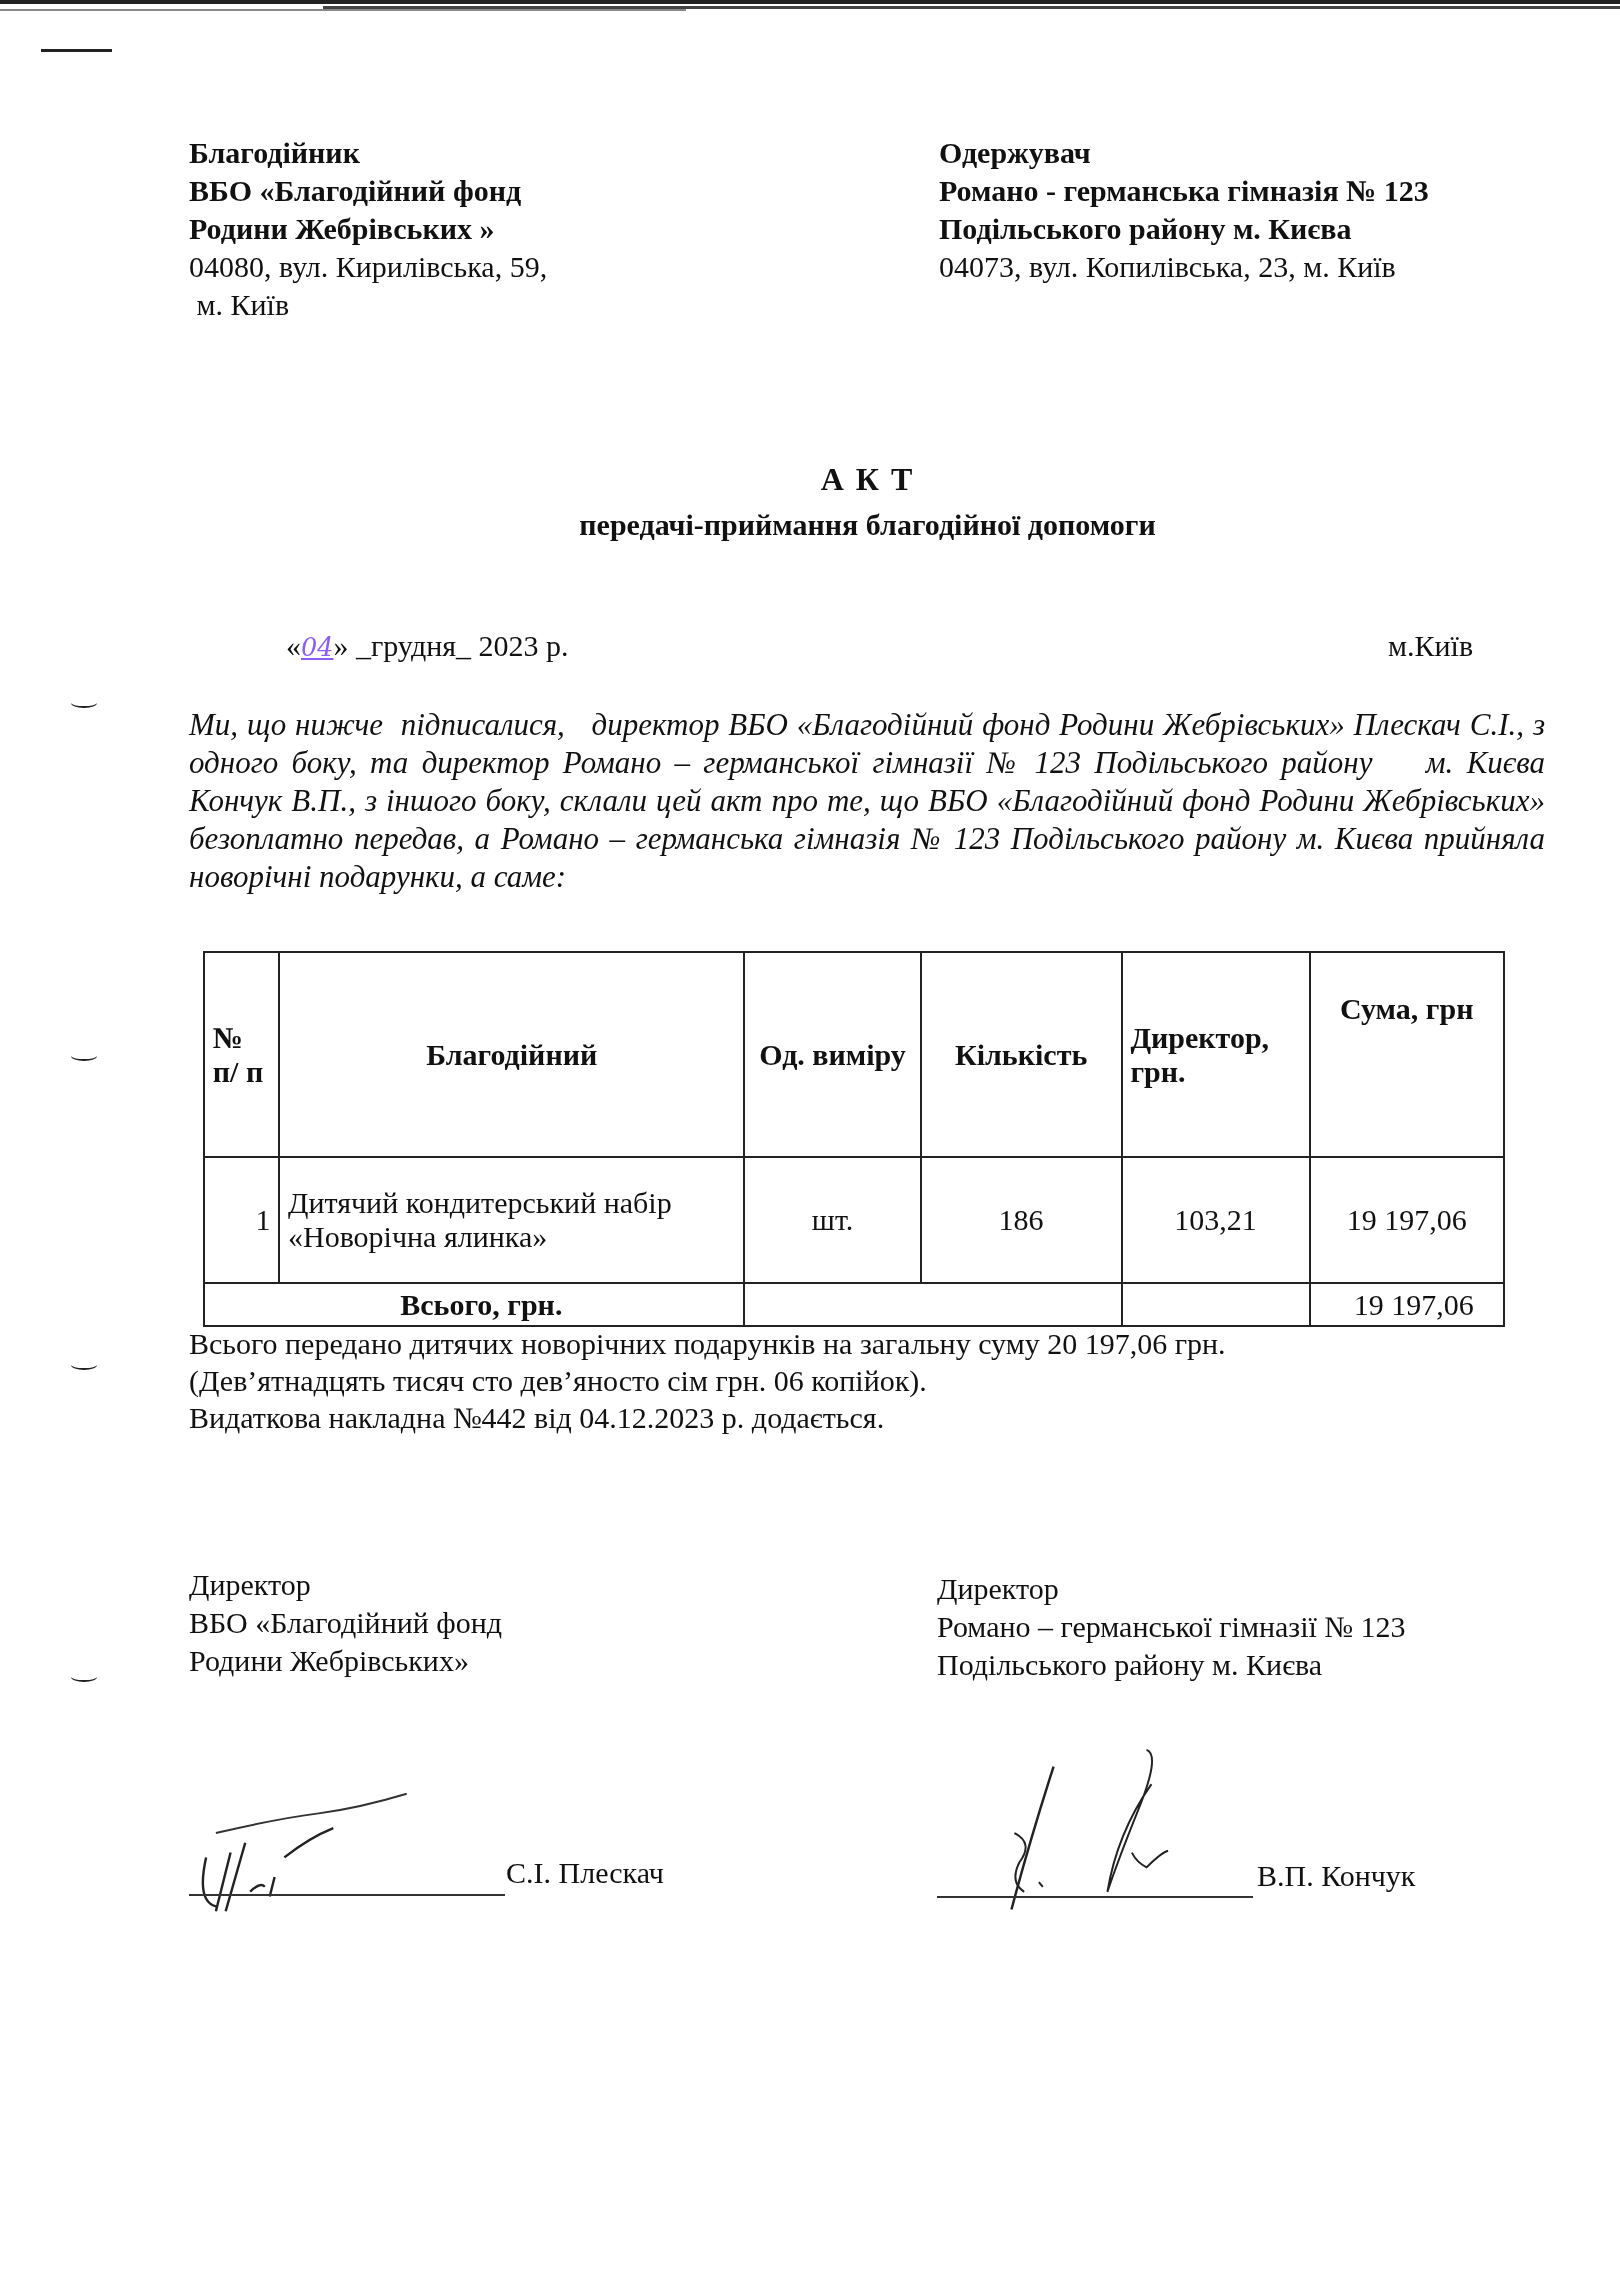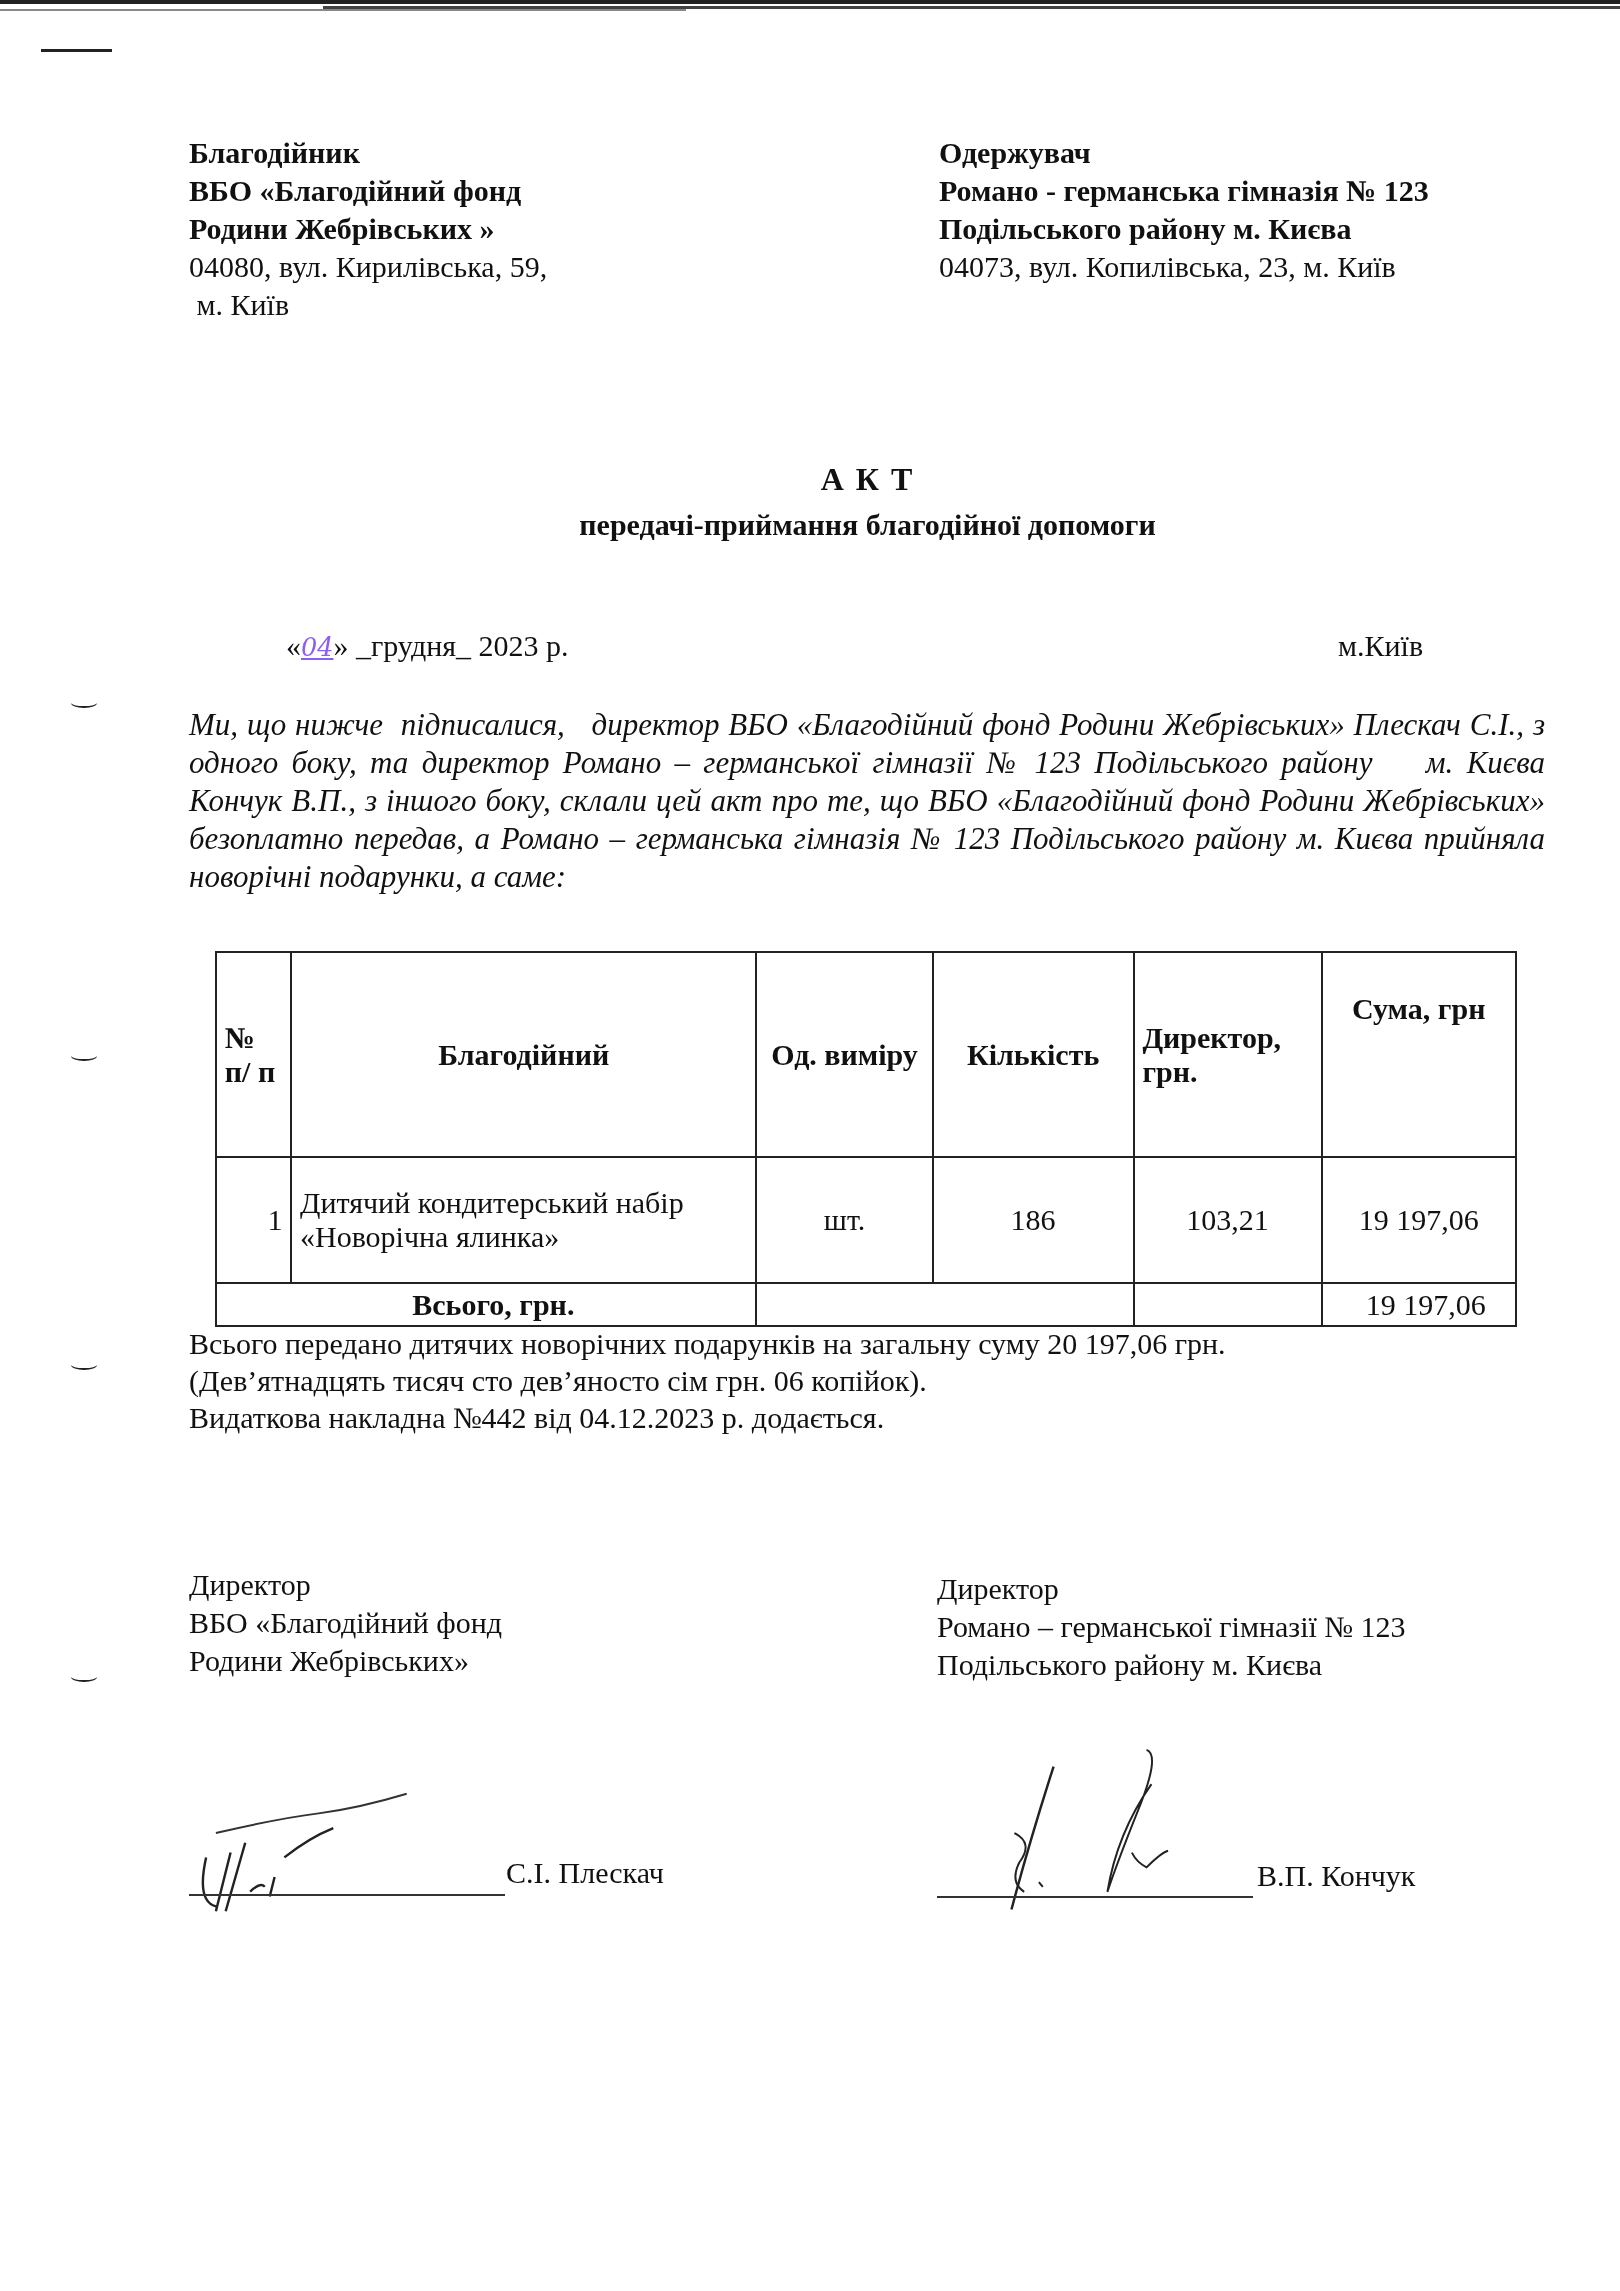--- a/index.html
+++ b/index.html
@@ -10,21 +10,21 @@
   .scanbar .l2 { position:absolute; left:323px; top:5.9px; width:1297px; height:2.9px; background:#444; }
   .scanbar .l3 { position:absolute; left:0; top:8.8px; width:686px; height:2px; background:#888; }
   .corner-mark { position:absolute; left:41px; top:49px; width:71px; height:2.9px; background:#222; }
   .margin-mark { position:absolute; left:71px; width:25.5px; height:7.8px;
                  border-bottom:2.9px solid #222; border-radius:0 0 50% 50%; }
   .block { position:absolute; font-size:30px; line-height:38px; }
   .bold { font-weight:bold; }
   .title { position:absolute; left:0; width:1735px; text-align:center; font-weight:bold; }
   .para { position:absolute; left:189px; width:1356px; font-size:31px; line-height:38px;
           text-align:justify;font-style:italic; }
-  table.items { position:absolute; left:215px; top:951px; width:1302px;
+  table.items { position:absolute; left:203px; top:951px; width:1302px;
                 border-collapse:collapse; font-size:30px; }
   table.items td, table.items th { border:2px solid #222; padding:2px 7.8px; }
   table.items th { font-weight:bold; height:162px; }
   .c-num { width:59px; text-align:left; }
   .c-name { width:461px; }
   .c-unit { width:162px; text-align:center; }
   .c-qty { width:186px; text-align:center; }
   .c-price { width:172px; }
   .c-sum { width:181px; }
   tr.row td { height:120px; }
@@ -61,21 +61,21 @@
   <div class="bold">Подільського району м. Києва</div>
   <div>04073, вул. Копилівська, 23, м. Київ</div>
 </div>
 
 <div class="title" style="top:461px; font-size:32px; letter-spacing:2px;">А К Т</div>
 <div class="title" style="top:508px; font-size:30px;">передачі-приймання благодійної допомоги</div>
 
 <div class="block" style="left:286px; top:627px;">
   <span>«</span><span style="font-family:'DejaVu Serif',serif; font-style:italic; font-size:25.5px; text-decoration:underline; color:#8b5cf6;">04</span><span>» _грудня_ 2023 р.</span>
 </div>
-<div class="block" style="left:1338px; top:627px;">м.Київ</div>
+<div class="block" style="left:1388px; top:627px;">м.Київ</div>
 
 <div class="para" style="top:706px; white-space:pre-wrap;">Ми, що нижче  підписалися,   директор ВБО «Благодійний фонд Родини Жебрівських» Плескач С.І., з одного боку, та директор Романо – германської гімназії № 123 Подільського району    м. Києва Кончук В.П., з іншого боку, склали цей акт про те, що ВБО «Благодійний фонд Родини Жебрівських» безоплатно передав, а Романо – германська гімназія № 123 Подільського району м. Києва прийняла новорічні подарунки, а саме:</div>
 
 <table class="items">
   <thead>
     <tr>
       <th class="c-num">№ п/ п</th>
       <th class="c-name">Благодійний</th>
       <th class="c-unit">Од. виміру</th>
       <th class="c-qty">Кількість</th>

